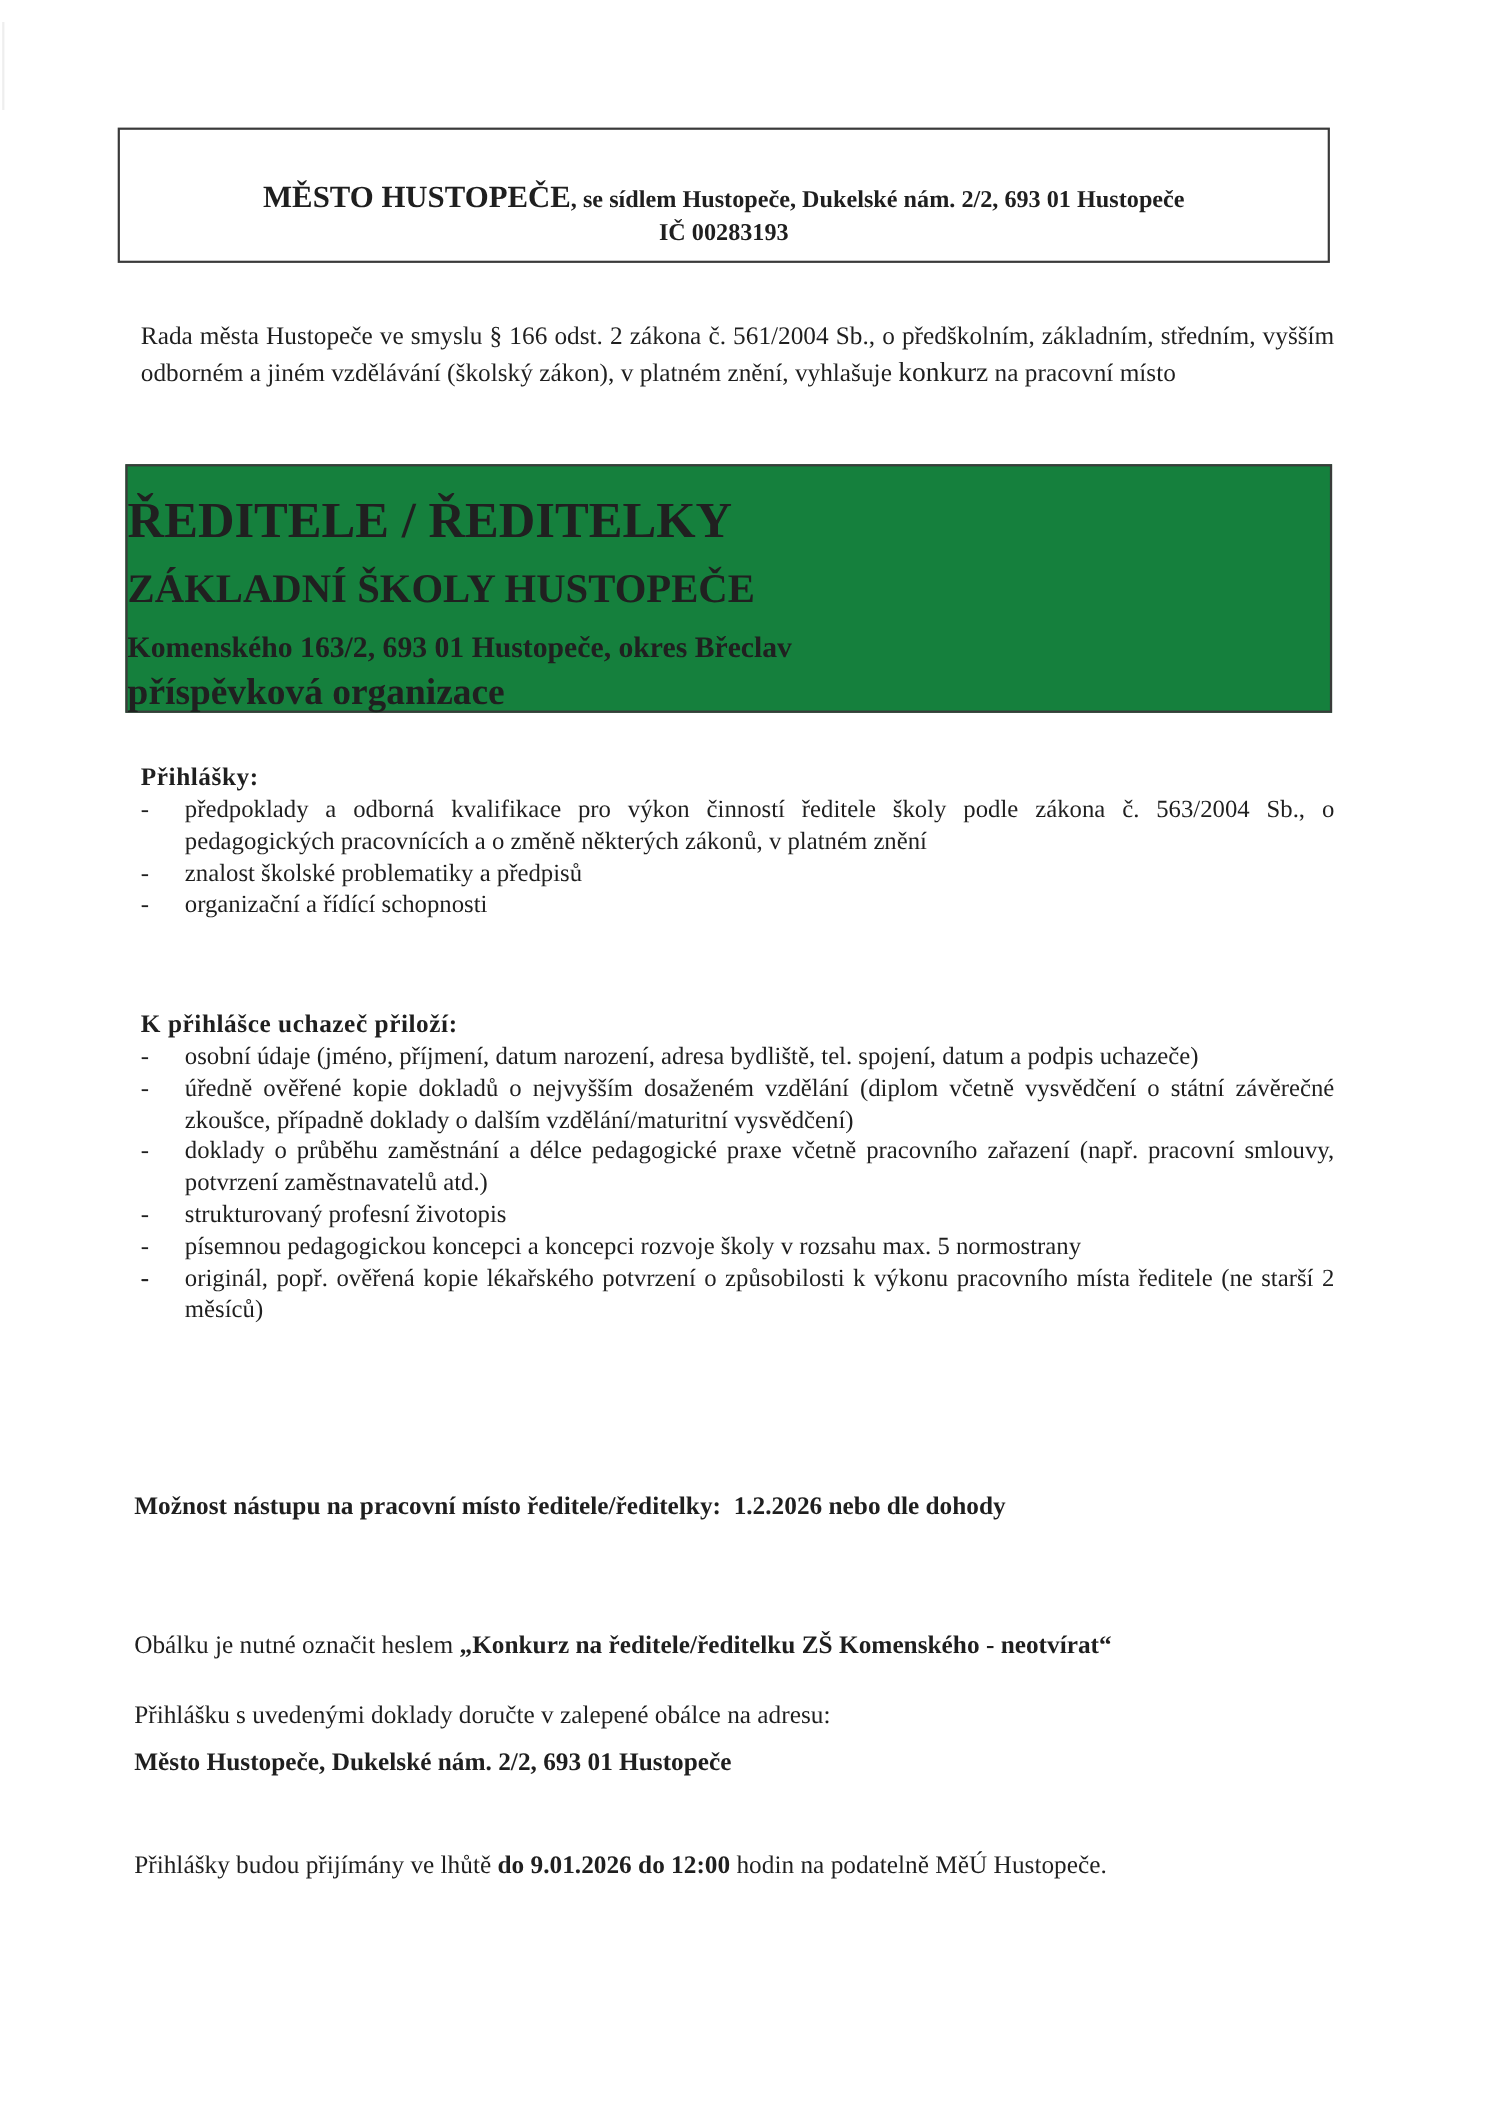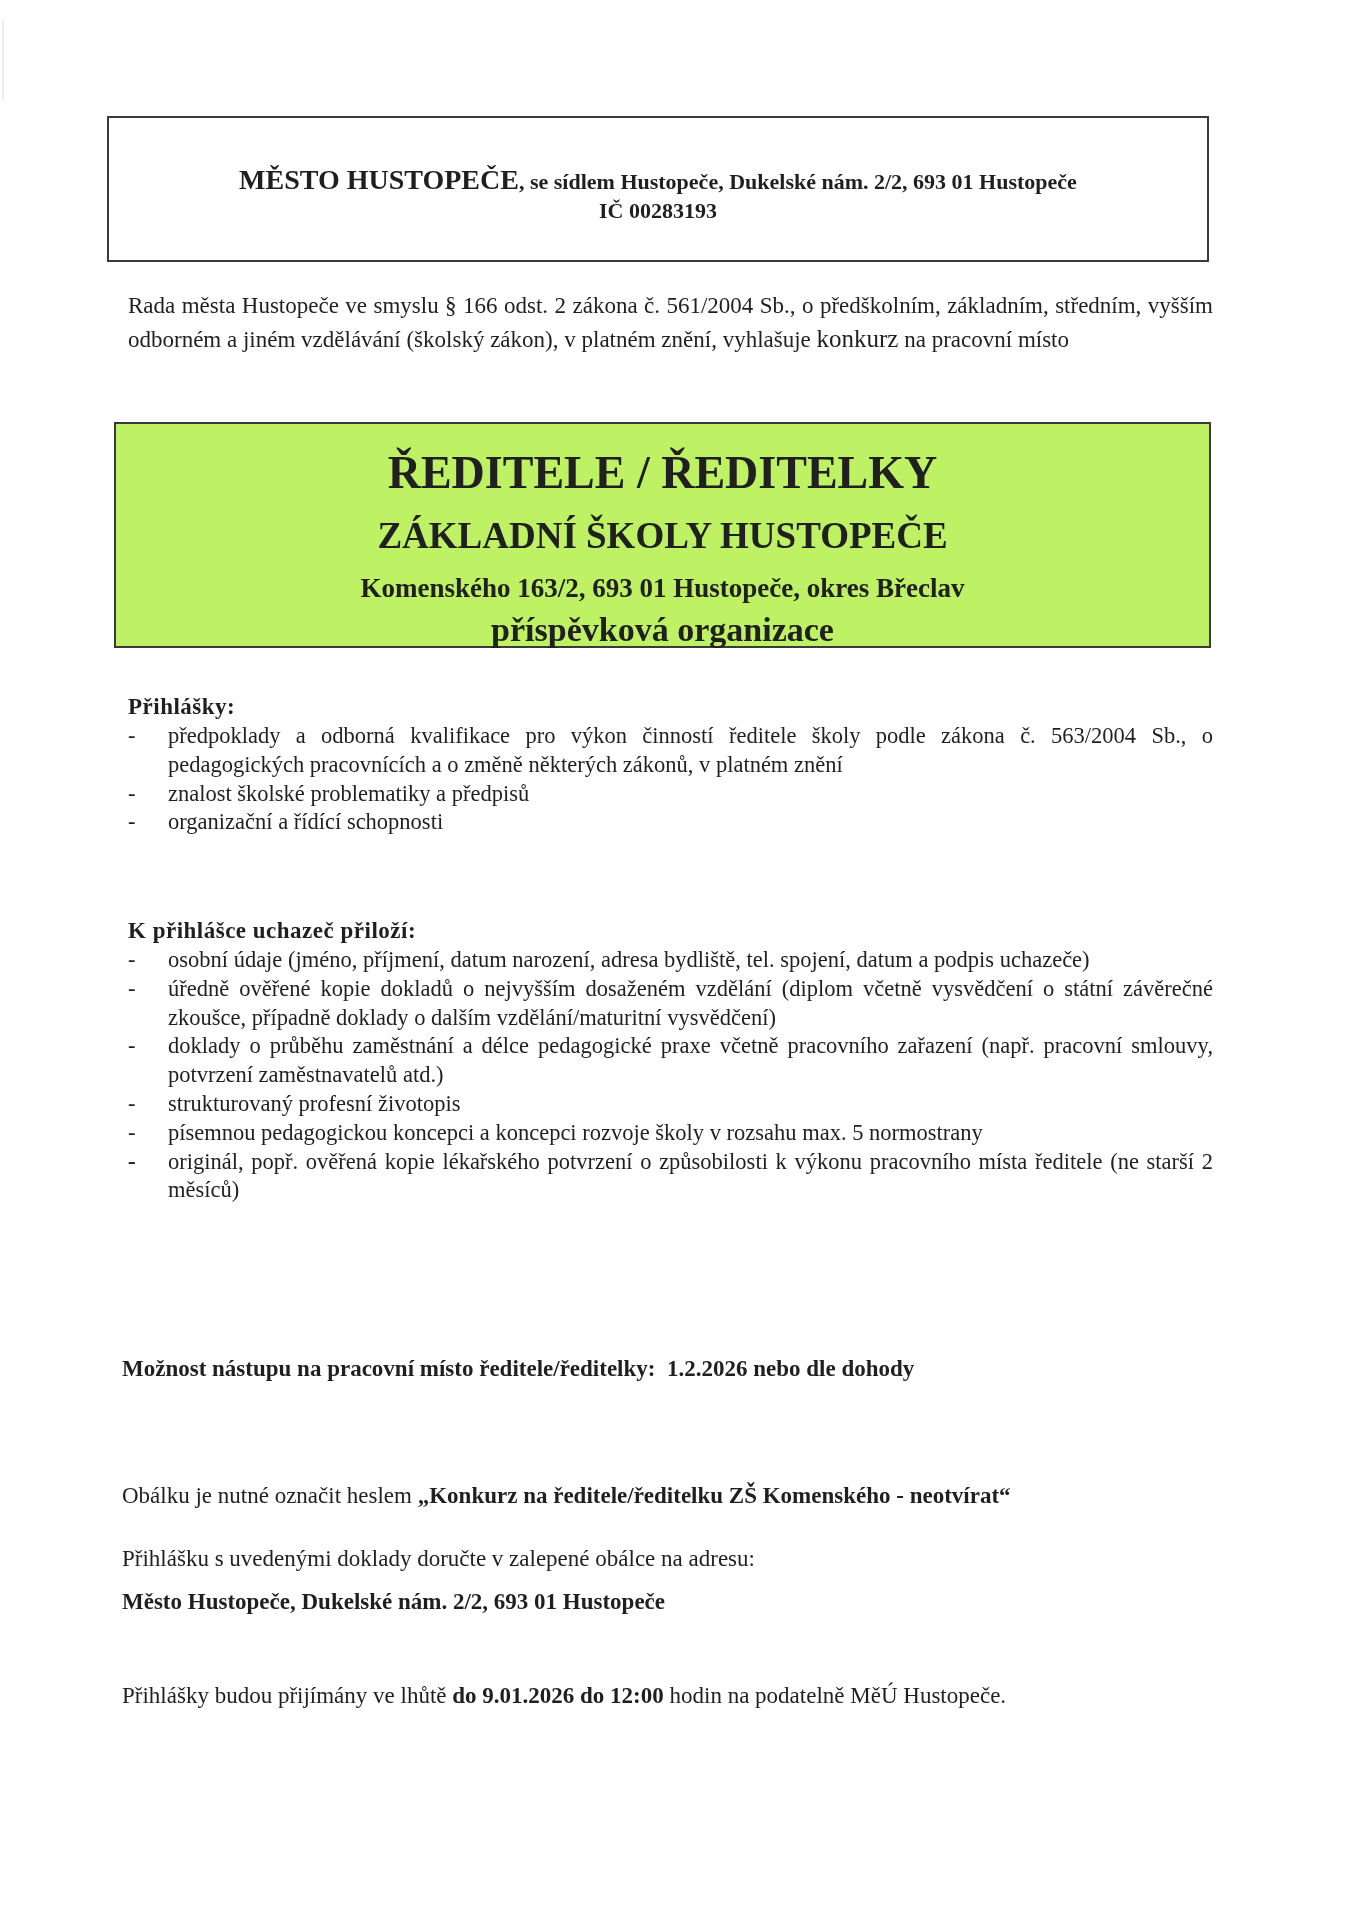--- a/index.html
+++ b/index.html
@@ -6,21 +6,21 @@
     body {
       width: 1358px; height: 1920px; position: relative; overflow: hidden;
       font-family: "Liberation Serif", "DejaVu Serif", serif;
       color: #1f1f1f;
     }
     .abs { position: absolute; }
     .scan-edge { left: 2px; top: 20px; width: 2px; height: 80px; background: #eeeeee; }
 
     
     .header-box {
-      left: 107px; top: 116px; width: 1102px; height: 146px;
+      left: 107px; top: 116px; width: 1102px; height: 123px;
       border: 2px solid #3a3a3a; box-sizing: border-box;
       text-align: center;
     }
     .header-line1 {
       position: absolute; left: 0; right: 0; top: 46px;
       font-size: 22px; font-weight: bold; white-space: nowrap;
     }
     .header-line1 .big { font-size: 28px; }
     .header-line2 {
       position: absolute; left: 0; right: 0; top: 80px;
@@ -31,22 +31,22 @@
     .intro {
       left: 128px; top: 290px; width: 1085px;
       font-size: 23px; line-height: 32.5px;
       text-align: justify; text-align-last: left;
     }
     .intro .em { font-weight: normal; font-size: 25px; }
 
     
     .blue-box {
       left: 114px; top: 422px; width: 1097px; height: 226px;
-      background: #bef264; border: 2px solid #3a3a3a; box-sizing: border-box;
-      text-align: center; color: #202020;
+      background: #15803d; border: 2px solid #3a3a3a; box-sizing: border-box;
+      color: #202020;
     }
     .bt1 { position: absolute; left: 0; right: 0; top: 23px; font-size: 46px; font-weight: bold; line-height: 52px; }
     .bt2 { position: absolute; left: 0; right: 0; top: 90px; font-size: 37px; font-weight: bold; line-height: 44px; }
     .bt3 { position: absolute; left: 0; right: 0; top: 148px; font-size: 27px; font-weight: bold; line-height: 32px; }
     .bt4 { position: absolute; left: 0; right: 0; top: 190px; font-size: 34px; font-weight: bold; line-height: 32px; }
 
     
     .section { left: 128px; width: 1085px; font-size: 22.5px; line-height: 28.8px; }
     .section h3 { margin: 0; font-size: 23px; font-weight: bold; line-height: 30px; letter-spacing: 0.5px; }
     .section ul { margin: 0; padding: 0; list-style: none; }

